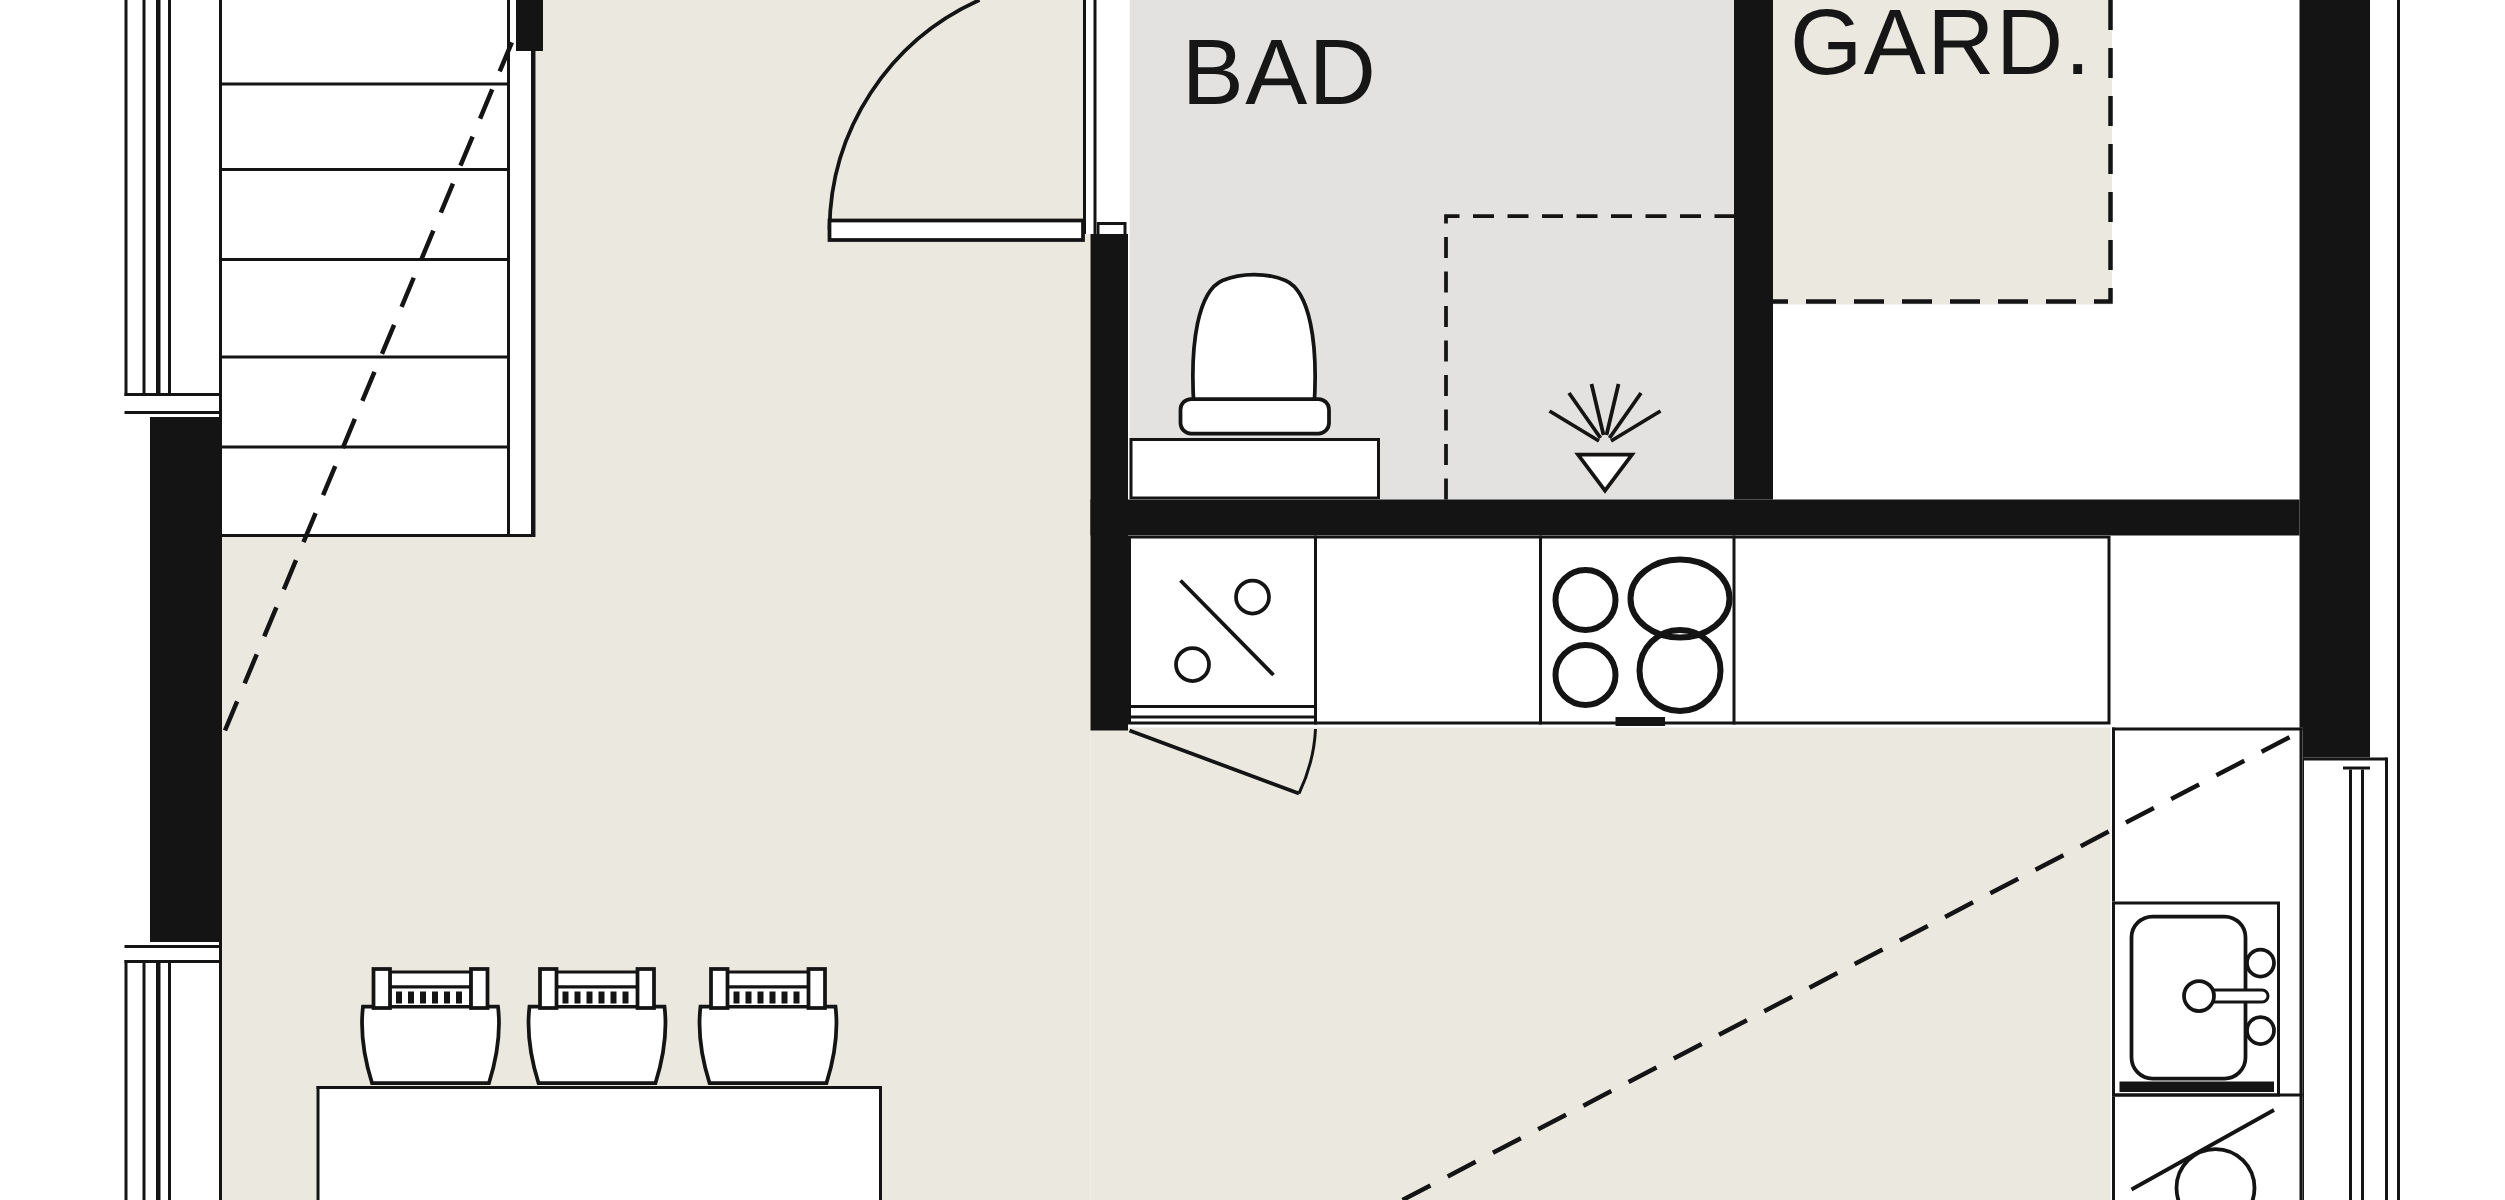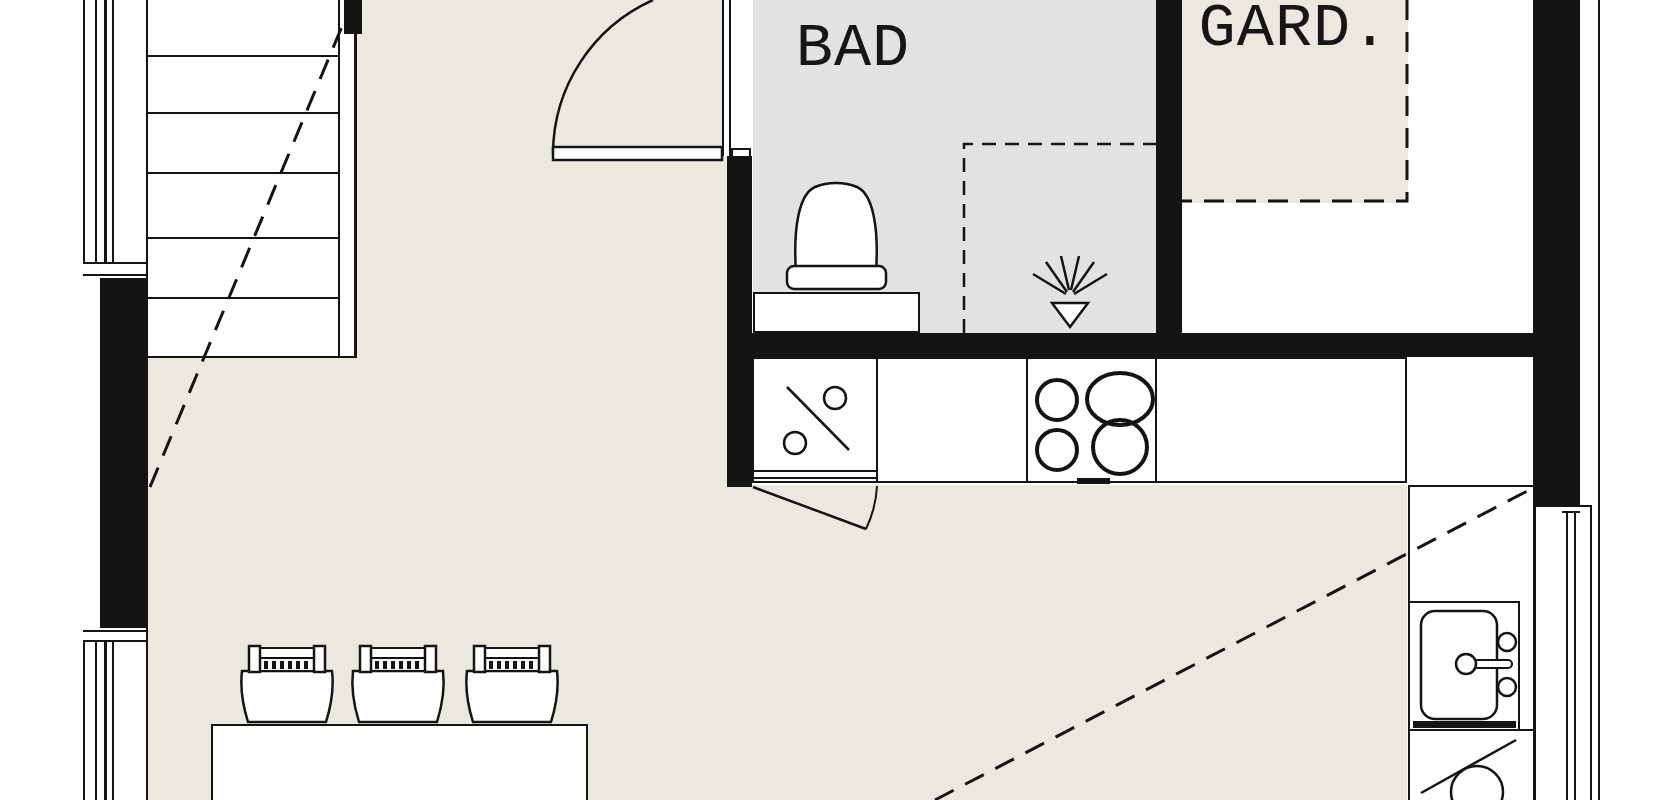--- a/index.html
+++ b/index.html
@@ -1,17 +1,17 @@
 <!DOCTYPE html>
 <html><head>
 <meta charset="utf-8">
 <style>
   html,body{margin:0;padding:0;background:#ffffff;}
   #plan{position:relative;width:1670px;height:800px;background:#ffffff;overflow:hidden;
-        font-family:Liberation Mono, monospace;border-radius:19px;}
+        font-family:Liberation Sans, sans-serif;border-radius:19px;}
   .fill{position:absolute;}
   .beige{background:#ebe8e0;}
   .gray{background:#e3e2e1;}
   .wall{position:absolute;background:#141414;}
   .ln{position:absolute;background:#141414;}
   .wb{position:absolute;background:#ffffff;border:2px solid #141414;box-sizing:border-box;}
   .room-label{position:absolute;text-align:center;color:#161616;font-size:62px;
               line-height:65px;letter-spacing:1px;white-space:nowrap;}
   svg{position:absolute;left:0;top:0;}
 </style>

